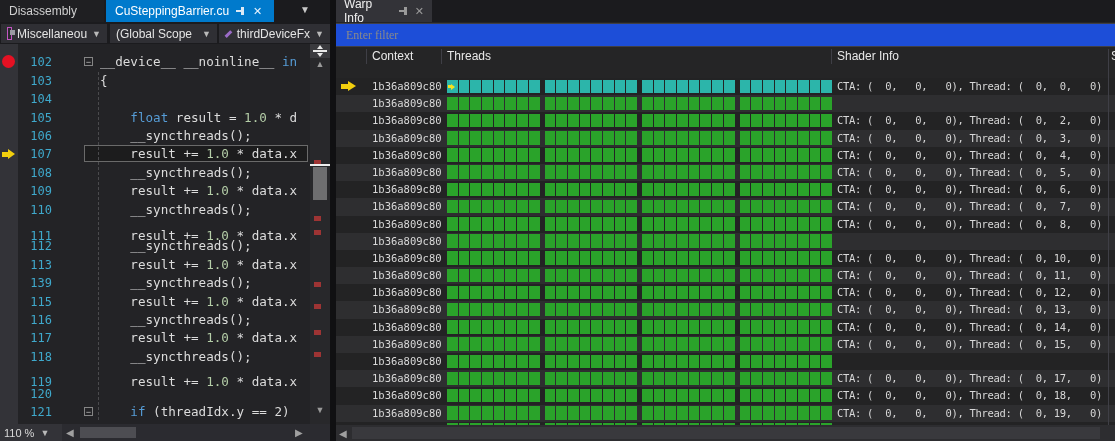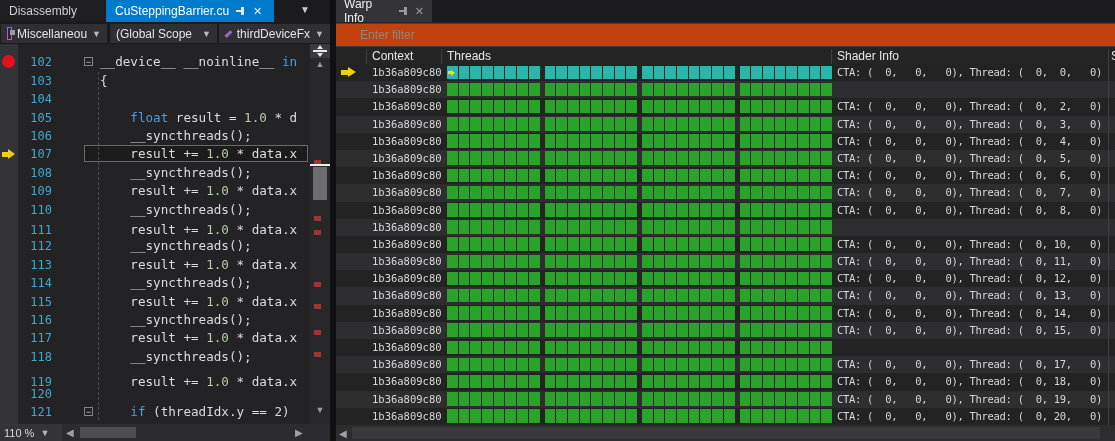--- a/index.html
+++ b/index.html
@@ -61,28 +61,28 @@
   #h-thumb{position:absolute;left:80px;top:3px;width:56px;height:11px;background:#4d4d52;}
   
   #divider{position:absolute;left:330px;top:0;width:6px;height:441px;background:#101012;}
   
   #warp{position:absolute;left:336px;top:0;width:779px;height:441px;background:#252526;}
   #warp-tabstrip{position:absolute;left:0;top:0;width:779px;height:22px;background:#1b1b1e;}
   #warp-tab{position:absolute;left:0;top:0;height:22px;width:96px;background:#333338;display:flex;
        align-items:center;gap:7px;padding:0 8px;box-sizing:border-box;font-size:12px;color:#f0f0f0;}
   .close-x{color:#9a9a9a;font-size:11px;}
   #warp-filter{position:absolute;left:0;top:23px;width:779px;height:24px;box-sizing:border-box;}
-  #warp-filter input{width:100%;height:100%;box-sizing:border-box;background:#c2410c;border:1px solid #3f3f46;
-       border-left:none;border-right:none;color:#cccccc;font-size:12px;padding:0 24px;outline:none;
-       font-family:Liberation Sans, sans-serif;}
+  #warp-filter input{width:100%;height:100%;box-sizing:border-box;background:#1d4ed8;border:1px solid #3f3f46;
+       border-left:none;border-right:none;color:#cccccc;font-size:12px;padding:0 10px;outline:none;
+       font-family:Liberation Serif, serif;}
   #warp-filter input::placeholder{color:#8a8a8a;}
   #warp-header{position:absolute;left:0;top:49px;width:779px;height:15px;background:#252526;font-size:12px;color:#e8e8e8;}
   .hdr-cell{position:absolute;top:0;line-height:15px;}
   .hdr-sep{position:absolute;top:0;width:1px;height:15px;background:#3f3f46;}
-  #warp-rows{position:absolute;left:0;top:64px;width:779px;height:361px;overflow:hidden;}
+  #warp-rows{position:absolute;left:0;top:78px;width:779px;height:361px;overflow:hidden;}
   .warp-row{position:absolute;left:0;width:779px;height:17.19px;}
   .row-even{background:#232324;}
   .row-odd{background:#2e2e30;}
   .wr-gutter{position:absolute;left:0;top:0;width:30px;height:100%;}
   .wr-arrow{position:absolute;left:5px;top:3px;display:flex;align-items:center;}
   .wr-arrow .bar{width:7px;height:5px;background:#f2cf0e;}
   .wr-arrow .tri{width:0;height:0;border-left:8px solid #f2cf0e;border-top:5px solid transparent;border-bottom:5px solid transparent;}
   .wr-ctx{position:absolute;left:36px;top:0;width:70px;line-height:17.19px;font-family:"DejaVu Sans Mono",monospace;
        font-size:10.5px;color:#d8d8d8;}
   .wr-threads{position:absolute;left:111px;top:1.5px;width:385px;height:14px;display:flex;gap:5px;}
@@ -169,34 +169,34 @@
           <div class="ctext"><span class="tk-pl">    __syncthreads();</span></div>
         </div>
         <div class="code-line" style="top: 138.2px;">
           <div class="lnum">109</div>
           <div class="ctext"><span class="tk-pl">    result += </span><span class="tk-nu">1.0</span><span class="tk-pl"> * data.x</span></div>
         </div>
         <div class="code-line" style="top: 156.6px;">
           <div class="lnum">110</div>
           <div class="ctext"><span class="tk-pl">    __syncthreads();</span></div>
         </div>
-        <div class="code-line" style="top: 177px;">
+        <div class="code-line" style="top: 183px;">
           <div class="lnum">111</div>
           <div class="ctext"><span class="tk-pl">    result += </span><span class="tk-nu">1.0</span><span class="tk-pl"> * data.x</span></div>
         </div>
         <div class="code-line" style="top: 193.4px;">
           <div class="lnum">112</div>
           <div class="ctext"><span class="tk-pl">    __syncthreads();</span></div>
         </div>
         <div class="code-line" style="top: 211.8px;">
           <div class="lnum">113</div>
           <div class="ctext"><span class="tk-pl">    result += </span><span class="tk-nu">1.0</span><span class="tk-pl"> * data.x</span></div>
         </div>
         <div class="code-line" style="top: 230.2px;">
-          <div class="lnum">114</div>
+          <div class="lnum">139</div>
           <div class="ctext"><span class="tk-pl">    __syncthreads();</span></div>
         </div>
         <div class="code-line" style="top: 248.6px;">
           <div class="lnum">115</div>
           <div class="ctext"><span class="tk-pl">    result += </span><span class="tk-nu">1.0</span><span class="tk-pl"> * data.x</span></div>
         </div>
         <div class="code-line" style="top: 267px;">
           <div class="lnum">116</div>
           <div class="ctext"><span class="tk-pl">    __syncthreads();</span></div>
         </div>

